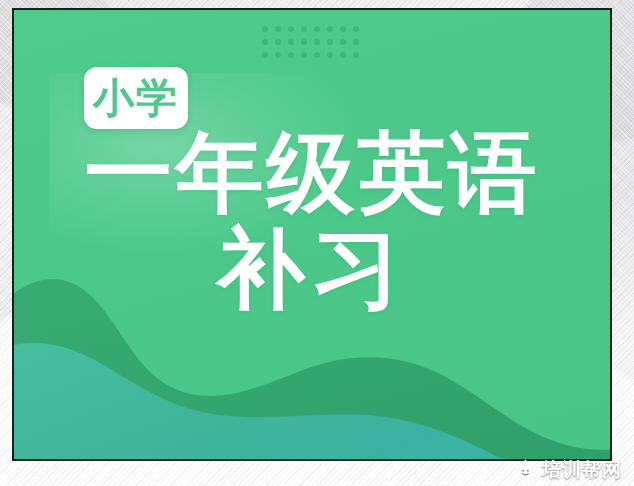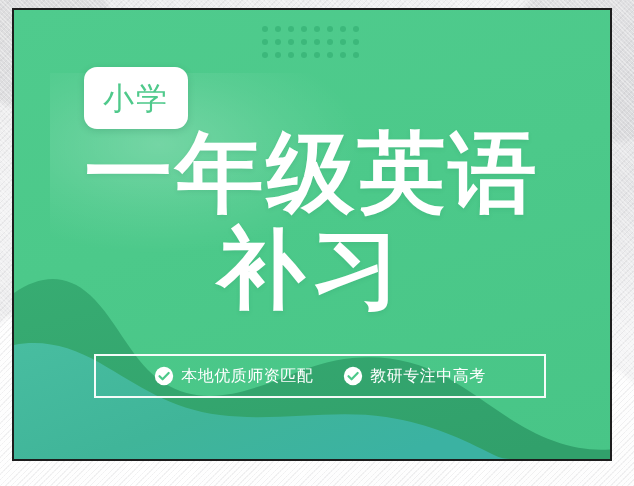--- a/index.html
+++ b/index.html
@@ -89,22 +89,22 @@
     height: 62px;
     background: #ffffff;
     border-radius: 13px;
     display: flex;
     align-items: center;
     justify-content: center;
     box-shadow: 0 2px 7px rgba(20,90,60,0.18);
     z-index: 4;
   }
   #level-badge-text {
-    font-size: 31px;
-    font-weight: 400;
+    font-size: 41px;
+    font-weight: 700;
     color: #4fc98b;
     letter-spacing: 2px;
     line-height: 1;
     font-family: "DejaVu Sans", "Liberation Sans", sans-serif;
   }
 
   
   #headline {
     position: absolute;
     left: 0;
@@ -256,35 +256,32 @@
 
     <div id="level-badge">
       <span id="level-badge-text">小学</span>
     </div>
 
     <div id="headline">
       <div class="headline-line" id="headline-line-1">一年级英语</div>
       <div class="headline-line" id="headline-line-2">补习</div>
     </div>
 
-    <div id="feature-strip">
-
-      <div class="feature-item">
-        <svg class="check-icon" viewBox="0 0 24 24">
-          <circle cx="12" cy="12" r="11" fill="#ffffff"></circle>
-          <path d="M6.6 12.2 L10.3 16 L17.6 8.4" fill="none" stroke="#4cc98a" stroke-width="2.6" stroke-linecap="round" stroke-linejoin="round"></path>
-        </svg>
-        <span class="feature-label">本地优质师资匹配</span>
-      </div>
-
-      <div class="feature-item">
-        <svg class="check-icon" viewBox="0 0 24 24">
-          <circle cx="12" cy="12" r="11" fill="#ffffff"></circle>
-          <path d="M6.6 12.2 L10.3 16 L17.6 8.4" fill="none" stroke="#4cc98a" stroke-width="2.6" stroke-linecap="round" stroke-linejoin="round"></path>
-        </svg>
-        <span class="feature-label">教研专注中高考</span>
-      </div>
-
-    </div>
   </div>
 
+  <div id="watermark">
+    <svg id="watermark-icon" viewBox="0 0 24 24">
+      <g stroke="#ffffff" stroke-width="1.7" stroke-linecap="round">
+        <line x1="12" y1="1.5" x2="12" y2="5"></line>
+        <line x1="5.4" y1="3.4" x2="7.3" y2="6.3"></line>
+        <line x1="18.6" y1="3.4" x2="16.7" y2="6.3"></line>
+        <line x1="2.2" y1="8.2" x2="5.3" y2="9.6"></line>
+        <line x1="21.8" y1="8.2" x2="18.7" y2="9.6"></line>
+      </g>
+      <circle cx="12" cy="15" r="7.2" fill="#ffffff"></circle>
+      <circle cx="9.4" cy="13.4" r="1.2" fill="#8c8c8c"></circle>
+      <circle cx="14.6" cy="13.4" r="1.2" fill="#8c8c8c"></circle>
+      <path d="M8.8 16.8 Q12 19.6 15.2 16.8" fill="none" stroke="#8c8c8c" stroke-width="1.5" stroke-linecap="round"></path>
+    </svg>
+    <span id="watermark-text">培训帮网</span>
+  </div>
 
 </div>
 
 </body></html>

